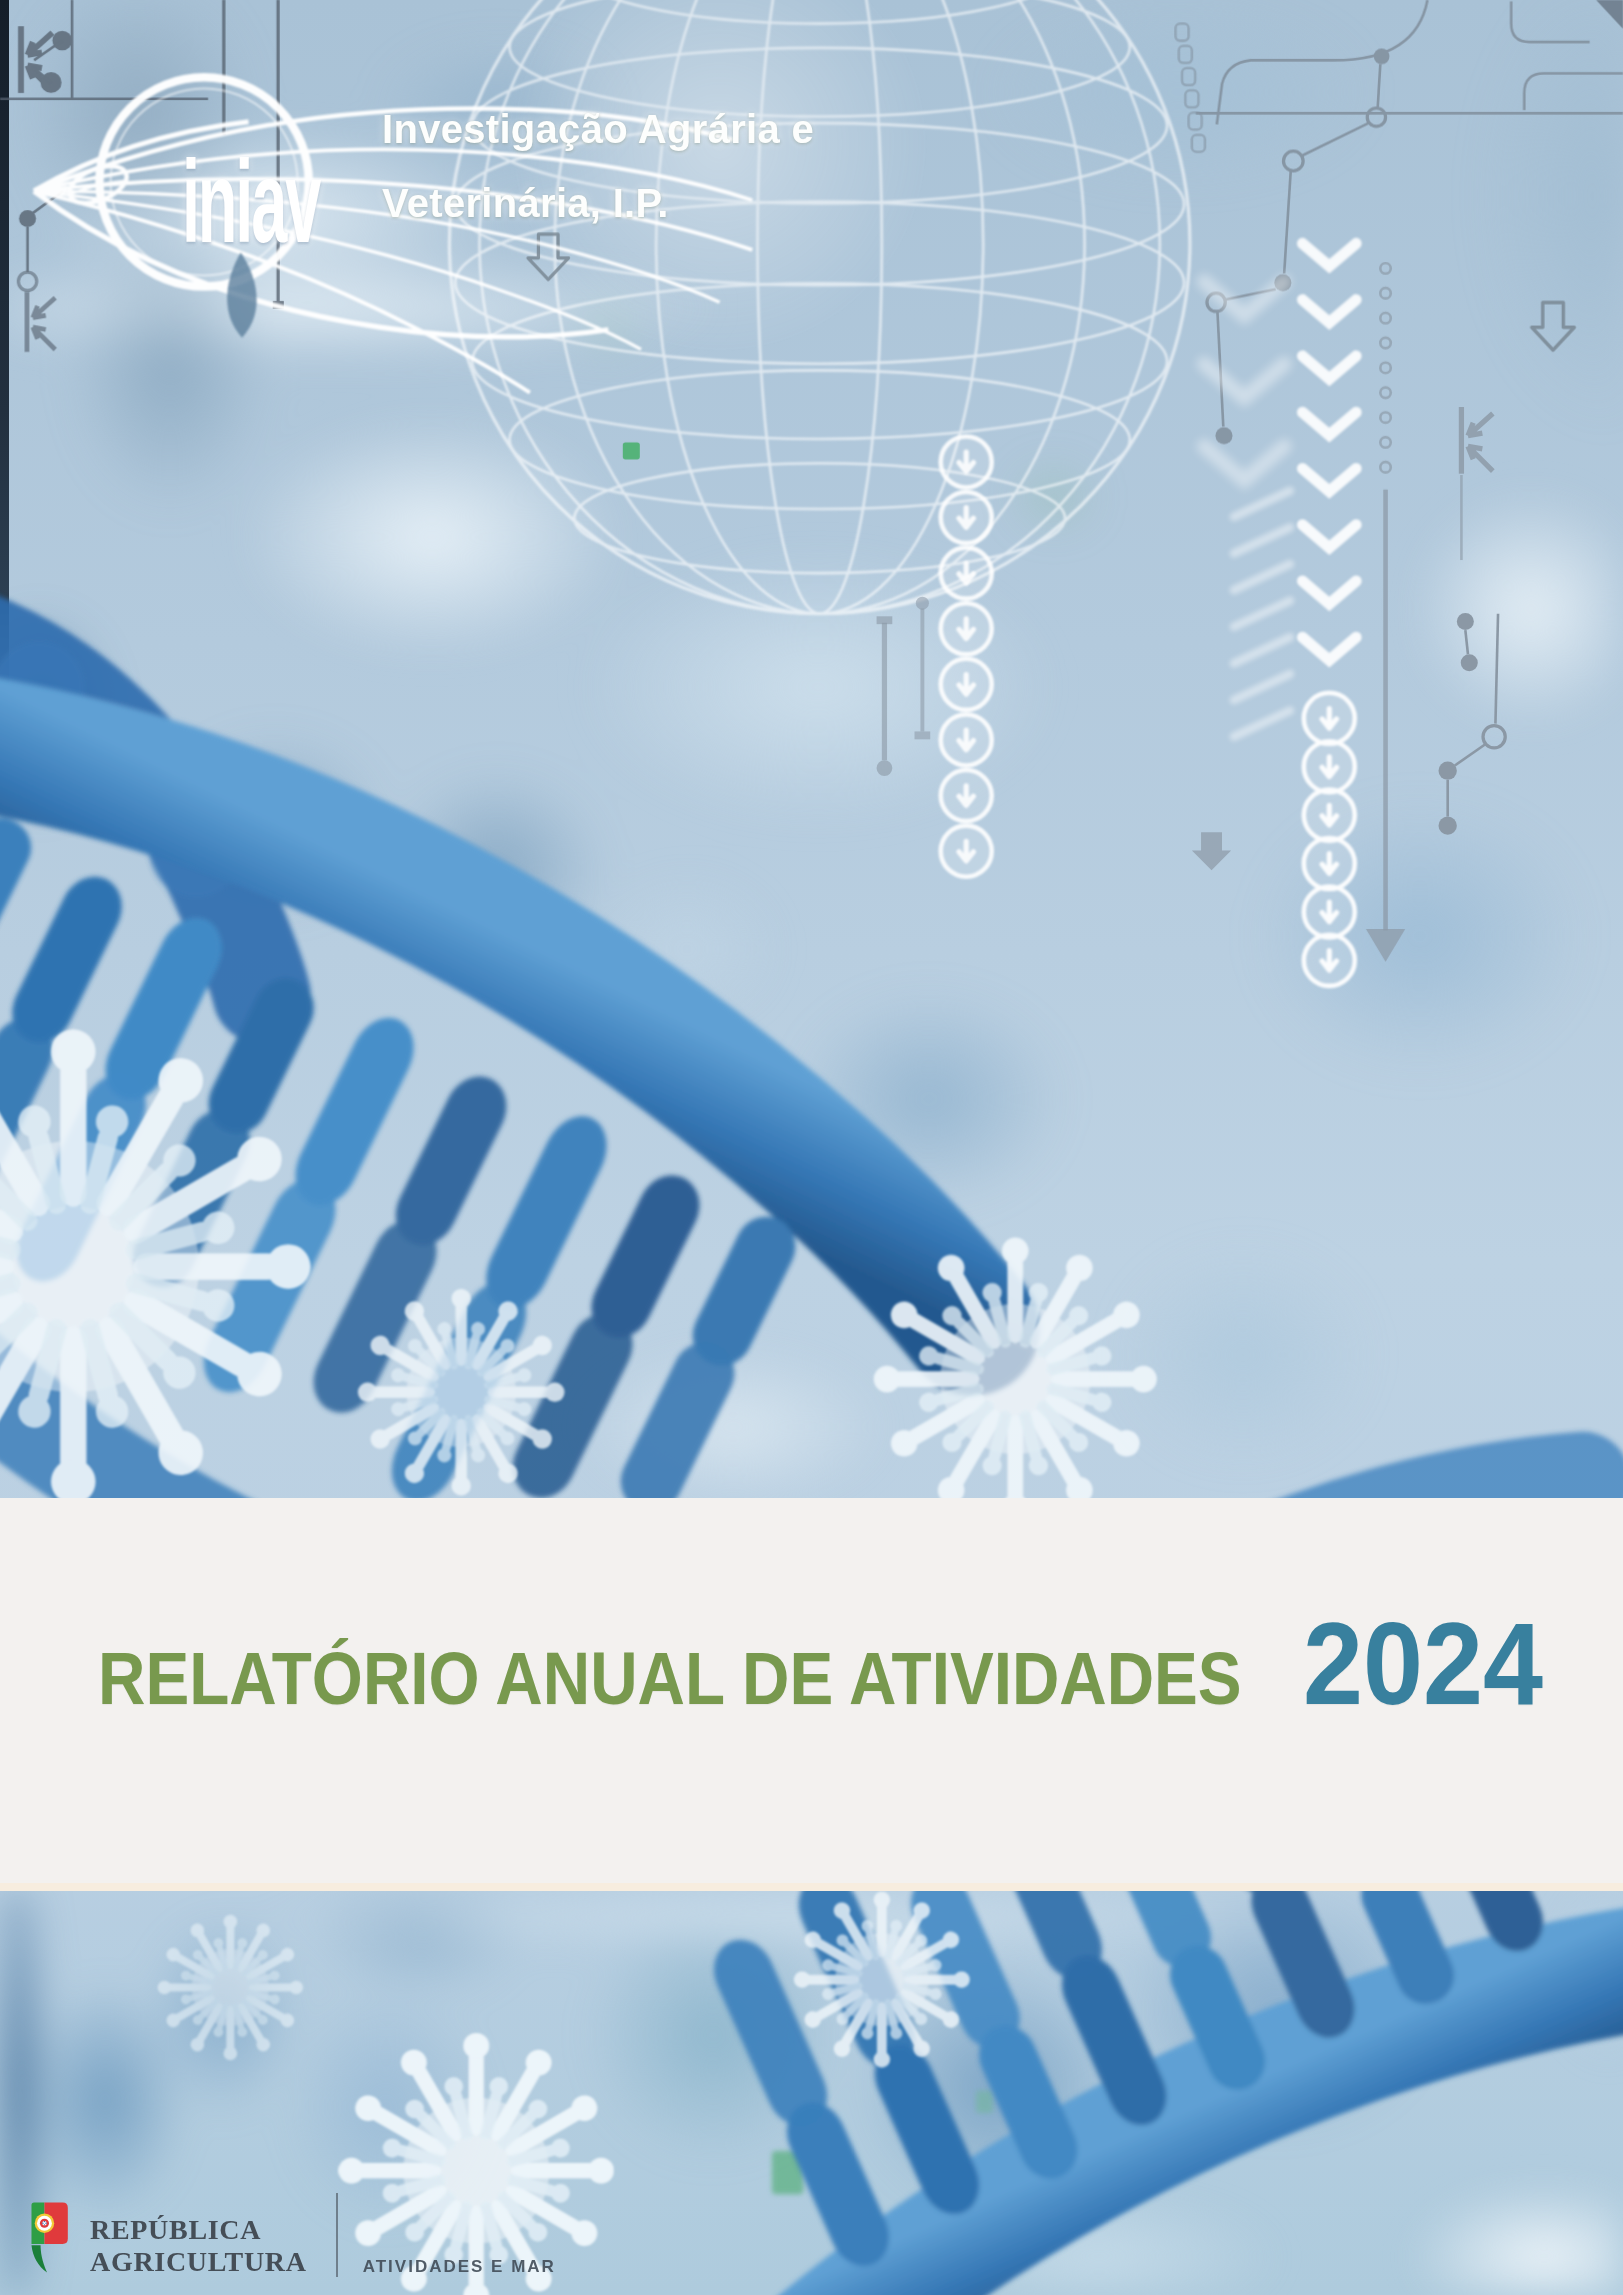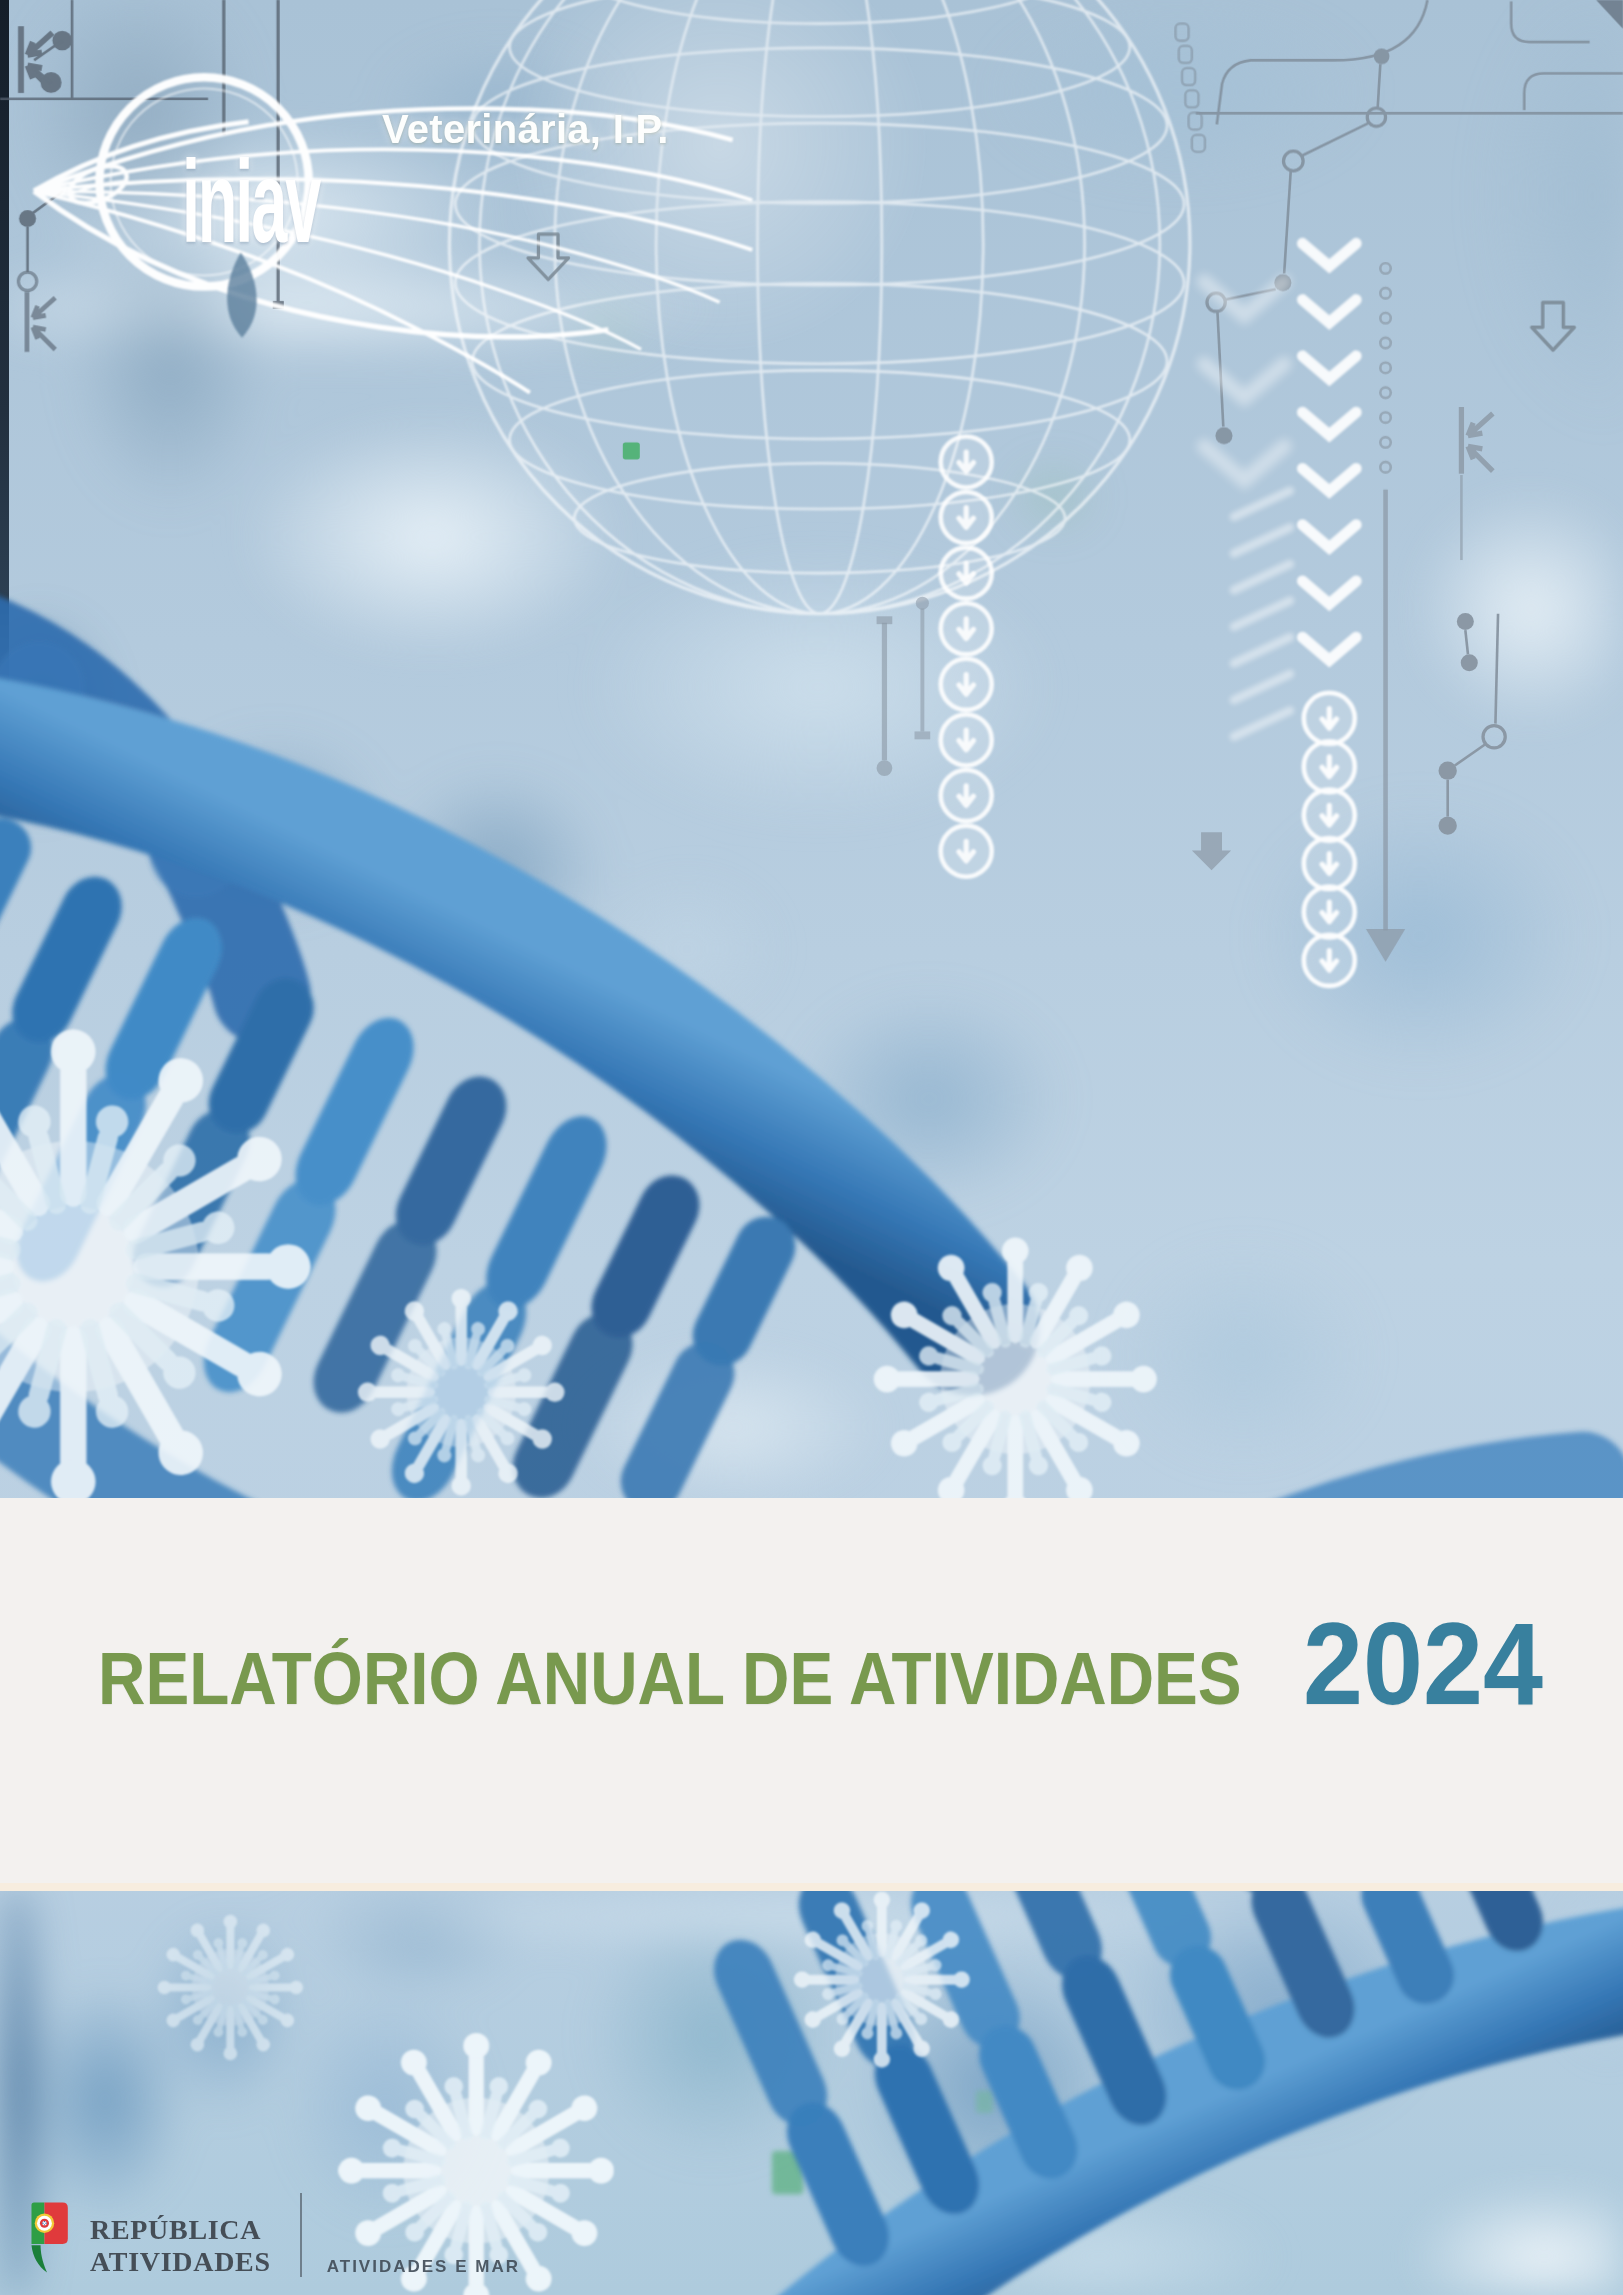--- a/index.html
+++ b/index.html
@@ -388,20 +388,21 @@
 
     <g filter="url(#b2)">
       <use href="#virus" transform="translate(352,3038) scale(.95)" opacity=".55"></use>
       <use href="#virus" transform="translate(728,3318) scale(1.8)" opacity=".95"></use>
       <use href="#virus" transform="translate(1348,3026) scale(1.15)" opacity=".8"></use>
     </g>
   </svg>
 
   <div class="wordmark">iniav</div>
   <div class="org">
+    <div>Investigação Agrária e</div>
     <div>Veterinária, I.P.</div>
   </div>
 
   <div class="band">
     <h1 class="band-line">
       <span class="title">RELATÓRIO ANUAL DE ATIVIDADES</span><span class="year">2024</span>
     </h1>
   </div>
 
   <div class="gov">
@@ -413,20 +414,20 @@
       <circle cx="30" cy="38" r="11.5" fill="#ffffff"></circle>
       <circle cx="30" cy="38" r="7" fill="#e03a3c"></circle>
       <circle cx="30" cy="38" r="3.4" fill="#ffffff"></circle>
       <circle cx="30" cy="35.5" r="1.1" fill="#2b5ba8"></circle>
       <circle cx="27.6" cy="38" r="1.1" fill="#2b5ba8"></circle>
       <circle cx="32.4" cy="38" r="1.1" fill="#2b5ba8"></circle>
       <circle cx="30" cy="40.5" r="1.1" fill="#2b5ba8"></circle>
     </svg>
     <div class="gov-name">
       <div>REPÚBLICA</div>
-      <div>ATIVIDADES</div>
+      <div>AGRICULTURA</div>
     </div>
     <div class="gov-divider"></div>
     <div class="gov-dept">ATIVIDADES E MAR</div>
   </div>
 
 </div>
 
 
 </body></html>

